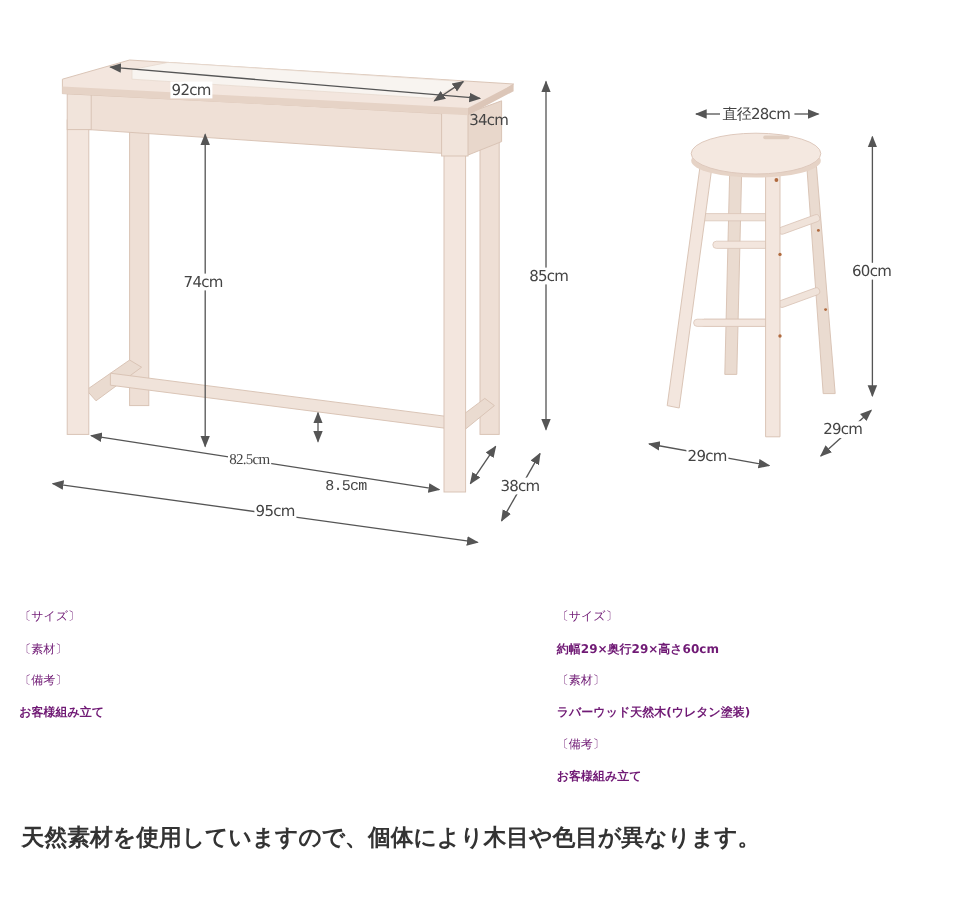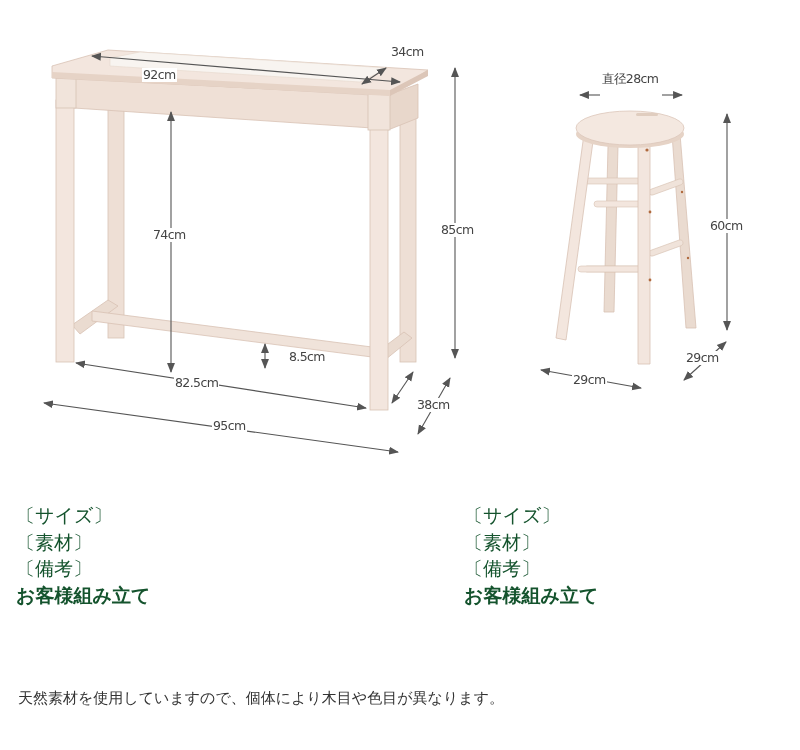--- a/index.html
+++ b/index.html
@@ -1,26 +1,26 @@
 <!DOCTYPE html>
 <html><head>
 <meta charset="utf-8">
 <style>
   html, body { margin: 0; padding: 0; background: #ffffff; }
   body { width: 800px; height: 750px; position: relative; overflow: hidden;
          font-family: "DejaVu Sans", sans-serif; color: #333333; }
   .canvas { position: absolute; left: 0; top: 0; width: 800px; height: 470px; }
   .dim-label { position: absolute; font-family: "DejaVu Sans", sans-serif; font-size: 12.5px;
                color: #444444; letter-spacing: -0.6px; background: #ffffff; padding: 0 1px; line-height: 14px; white-space: nowrap; }
-  .dim-label.nobg { background: transparent; }
-  .spec { position: absolute; font-size: 19px; line-height: 26.5px; color: #14532d; }
+  .dim-label.nobg { background: transparent; margin-top: 48px; }
+  .spec { position: absolute; font-size: 10px; line-height: 26.5px; color: #701a75; }
   .spec div { white-space: nowrap; }
   .spec .head { font-weight: normal; }
   .spec .val { font-weight: bold; }
-  .notes { position: absolute; left: 18px; top: 686px; font-size: 15px; line-height: 25px; font-weight: normal; color: #333333; }
+  .notes { position: absolute; left: 18px; top: 686px; font-size: 19px; line-height: 25px; font-weight: bold; color: #333333; }
   .notes div { white-space: nowrap; }
 </style>
 </head>
 <body>
 
 <div class="canvas">
   <svg width="800" height="470" viewBox="0 0 800 470" xmlns="http://www.w3.org/2000/svg">
     <defs>
       <marker id="ah" viewBox="0 0 10 10" refX="9" refY="5" markerWidth="9" markerHeight="9" orient="auto-start-reverse">
         <path d="M0,1 L10,5 L0,9 z" fill="#555555"></path>
@@ -97,41 +97,43 @@
       <line x1="541" y1="370" x2="641" y2="388" stroke="#555555" stroke-width="1.1" marker-start="url(#ah)" marker-end="url(#ah)"></line>
       <line x1="684" y1="380" x2="726" y2="342" stroke="#555555" stroke-width="1.1" marker-start="url(#ah)" marker-end="url(#ah)"></line>
     </g>
   </svg>
 
   
   <span class="dim-label" style="left:142px; top:68px;">92cm</span>
   <span class="dim-label nobg" style="left:390px; top:45px;">34cm</span>
   <span class="dim-label" style="left:152px; top:228px;">74cm</span>
   <span class="dim-label" style="left:440px; top:207px;margin-top:16px;">85cm</span>
-  <span class="dim-label nobg" style="left:288px; top:350px;">8.5cm</span>
-  <span class="dim-label" style="left:174px; top:376px;">82.5cm</span>
+  <span class="dim-label nobg" style="left:270px; top:350px;font-family:Liberation Mono, monospace;">8.5cm</span>
+  <span class="dim-label" style="left:190px; top:376px;font-family:Liberation Serif, serif;">82.5cm</span>
   <span class="dim-label" style="left:188px; top:419px;margin-left:24px;">95cm</span>
   <span class="dim-label" style="left:416px; top:398px;">38cm</span>
 
   
-  <span class="dim-label" style="left:601px; top:72px;text-align:right;">直径28cm</span>
+  <span class="dim-label" style="left:601px; top:88px;text-align:right;">直径28cm</span>
   <span class="dim-label" style="left:709px; top:219px;">60cm</span>
   <span class="dim-label" style="left:685px; top:351px;">29cm</span>
   <span class="dim-label" style="left:572px; top:373px;">29cm</span>
 </div>
 
 <div class="spec" style="left:16px; top:502px;">
   <div class="head">〔サイズ〕</div>
   <div class="head">〔素材〕</div>
   <div class="head">〔備考〕</div>
   <div class="val">お客様組み立て</div>
 </div>
 
 <div class="spec" style="left:464px; top:502px;">
   <div class="head">〔サイズ〕</div>
+  <div class="val">約幅29×奥行29×高さ60cm</div>
   <div class="head">〔素材〕</div>
+  <div class="val">ラバーウッド天然木(ウレタン塗装)</div>
   <div class="head">〔備考〕</div>
   <div class="val">お客様組み立て</div>
 </div>
 
 <div class="notes">
   <div>天然素材を使用していますので、個体により木目や色目が異なります。</div>
 </div>
 
 </body></html>

